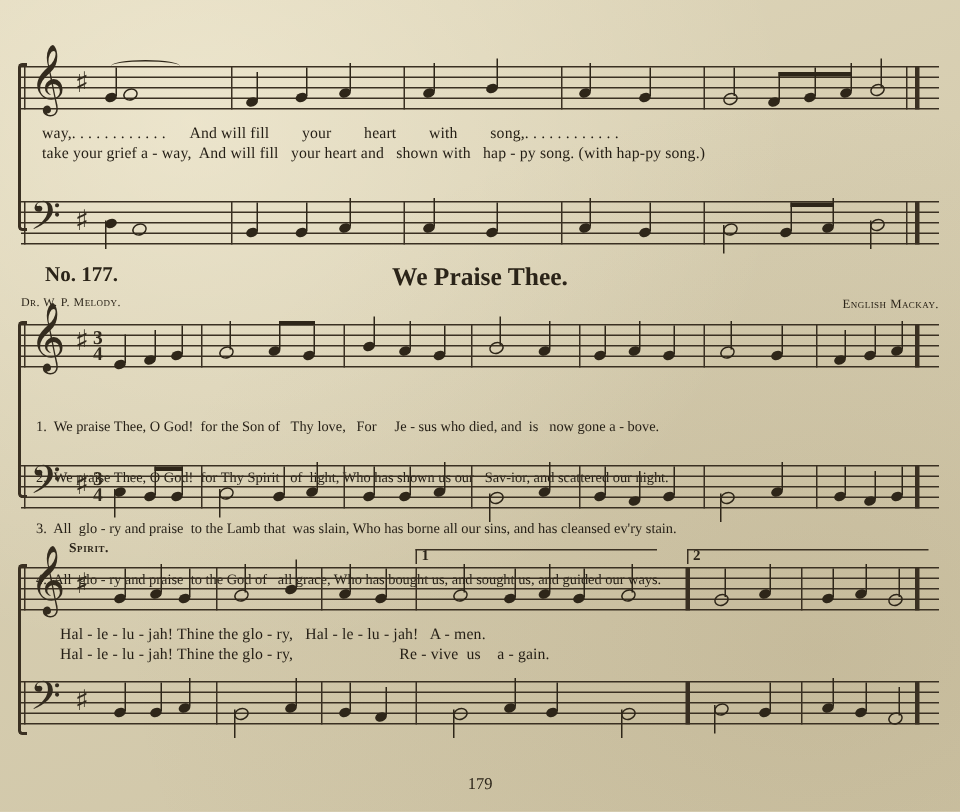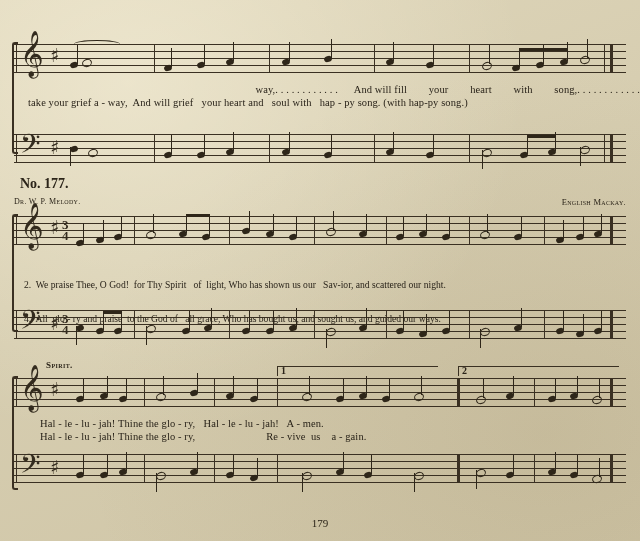--- a/index.html
+++ b/index.html
@@ -290,22 +290,22 @@
       <div class="stem" style="left:529px; top:7px;"></div>
       <div class="nhead" style="left:546px; top:21px;"></div>
       <div class="stem" style="left:553px; top:4px;"></div>
       <div class="beam" style="left:505px; top:10px; width:49px;"></div>
 
       <div class="nhead open" style="left:566px; top:18px;"></div>
       <div class="stem" style="left:573px; top:1px;"></div>
     </div>
   </div>
 
-  <div class="lyrics" style="top:84px; left:28px;text-align:right;">way,. . . . . . . . . . . .      And will fill        your        heart        with        song,. . . . . . . . . . . .</div>
-  <div class="lyrics" style="top:97px; left:28px;">take your grief a - way,  And will grief   your heart and   soul with   hap - py song. (with hap-py song.)</div>
+  <div class="lyrics" style="top:84px; left:28px;">way,. . . . . . . . . . . .      And will fill        your        heart        with        song,. . . . . . . . . . . .</div>
+  <div class="lyrics" style="top:97px; left:28px;">take your grief a - way,  And will fill   your heart and   shown with   hap - py song. (with hap-py song.)</div>
 
   <div class="system" style="top:128px;">
     <div class="staff">
       <div class="lines">
           <i></i>
           <i></i>
           <i></i>
           <i></i>
           <i></i>
         </div>
@@ -348,21 +348,22 @@
       <div class="stem" style="left:513px; top:7px;"></div>
       <div class="nhead" style="left:534px; top:21px;"></div>
       <div class="stem" style="left:541px; top:4px;"></div>
       <div class="beam" style="left:513px; top:7px; width:29px;"></div>
 
       <div class="nhead open" style="left:566px; top:18px;"></div>
       <div class="stem" style="left:566px; top:19px;"></div>
     </div>
   </div>
 
-  <div class="hymn-no" style="left:20px; top:176px;">No. 177.</div>
+  <div class="hymn-no" style="left:30px; top:176px;">No. 177.</div>
+  <div class="hymn-title" style="top:175px;">We Praise Thee.</div>
   <div class="composer-left" style="left:14px; top:197px;">Dr. W. P. Melody.</div>
   <div class="composer-right" style="right:14px; top:197px;">English Mackay.</div>
 
   <div class="system" style="top:210px;">
     <div class="staff">
       <div class="lines">
           <i></i>
           <i></i>
           <i></i>
           <i></i>
@@ -427,21 +428,23 @@
       <div class="nhead" style="left:542px; top:27px;"></div>
       <div class="stem" style="left:549px; top:10px;"></div>
       <div class="nhead" style="left:562px; top:24px;"></div>
       <div class="stem" style="left:569px; top:7px;"></div>
       <div class="nhead" style="left:580px; top:21px;"></div>
       <div class="stem" style="left:587px; top:4px;"></div>
     </div>
   </div>
 
   <div class="stanzas" style="top:256px;">
+    <div>1.  We praise Thee, O God!  for the Son of   Thy love,   For     Je - sus who died, and  is   now gone a - bove.</div>
     <div>2.  We praise Thee, O God!  for Thy Spirit   of  light, Who has shown us our   Sav-ior, and scattered our night.</div>
+    <div>3.  All  glo - ry and praise  to the Lamb that  was slain, Who has borne all our sins, and has cleansed ev'ry stain.</div>
     <div>4.  All  glo - ry and praise  to the God of   all grace, Who has bought us, and sought us, and guided our ways.</div>
   </div>
 
   <div class="system" style="top:304px;">
     <div class="staff">
       <div class="lines">
           <i></i>
           <i></i>
           <i></i>
           <i></i>

